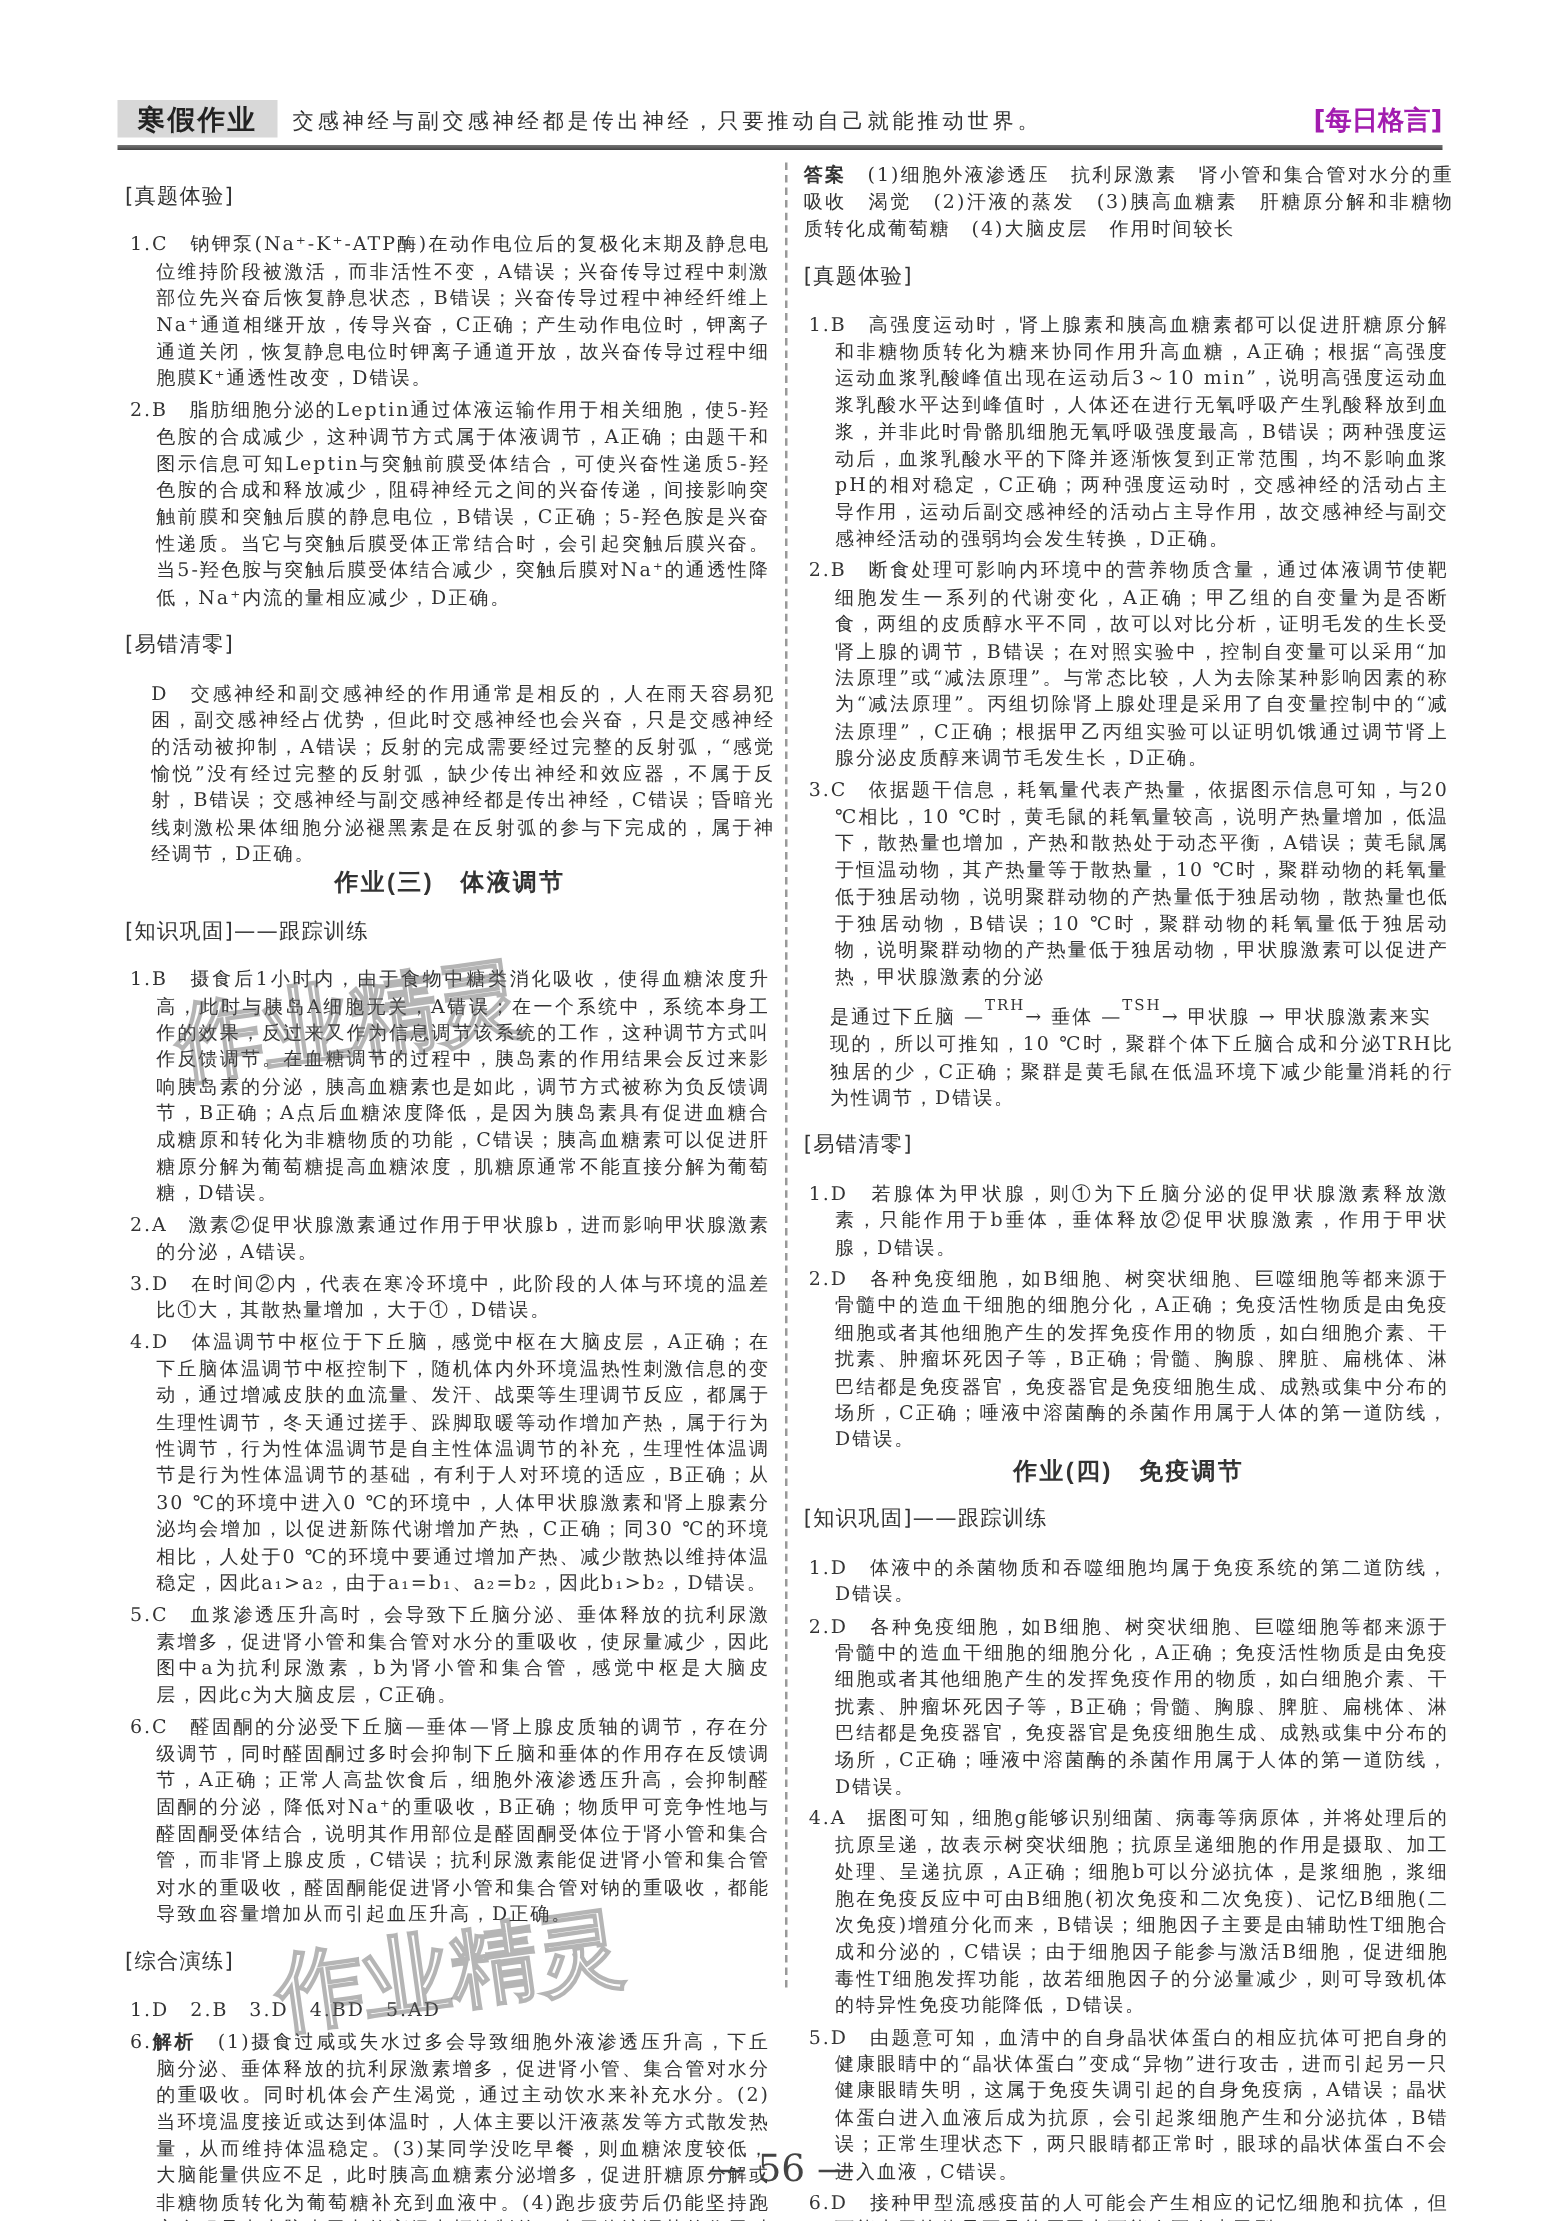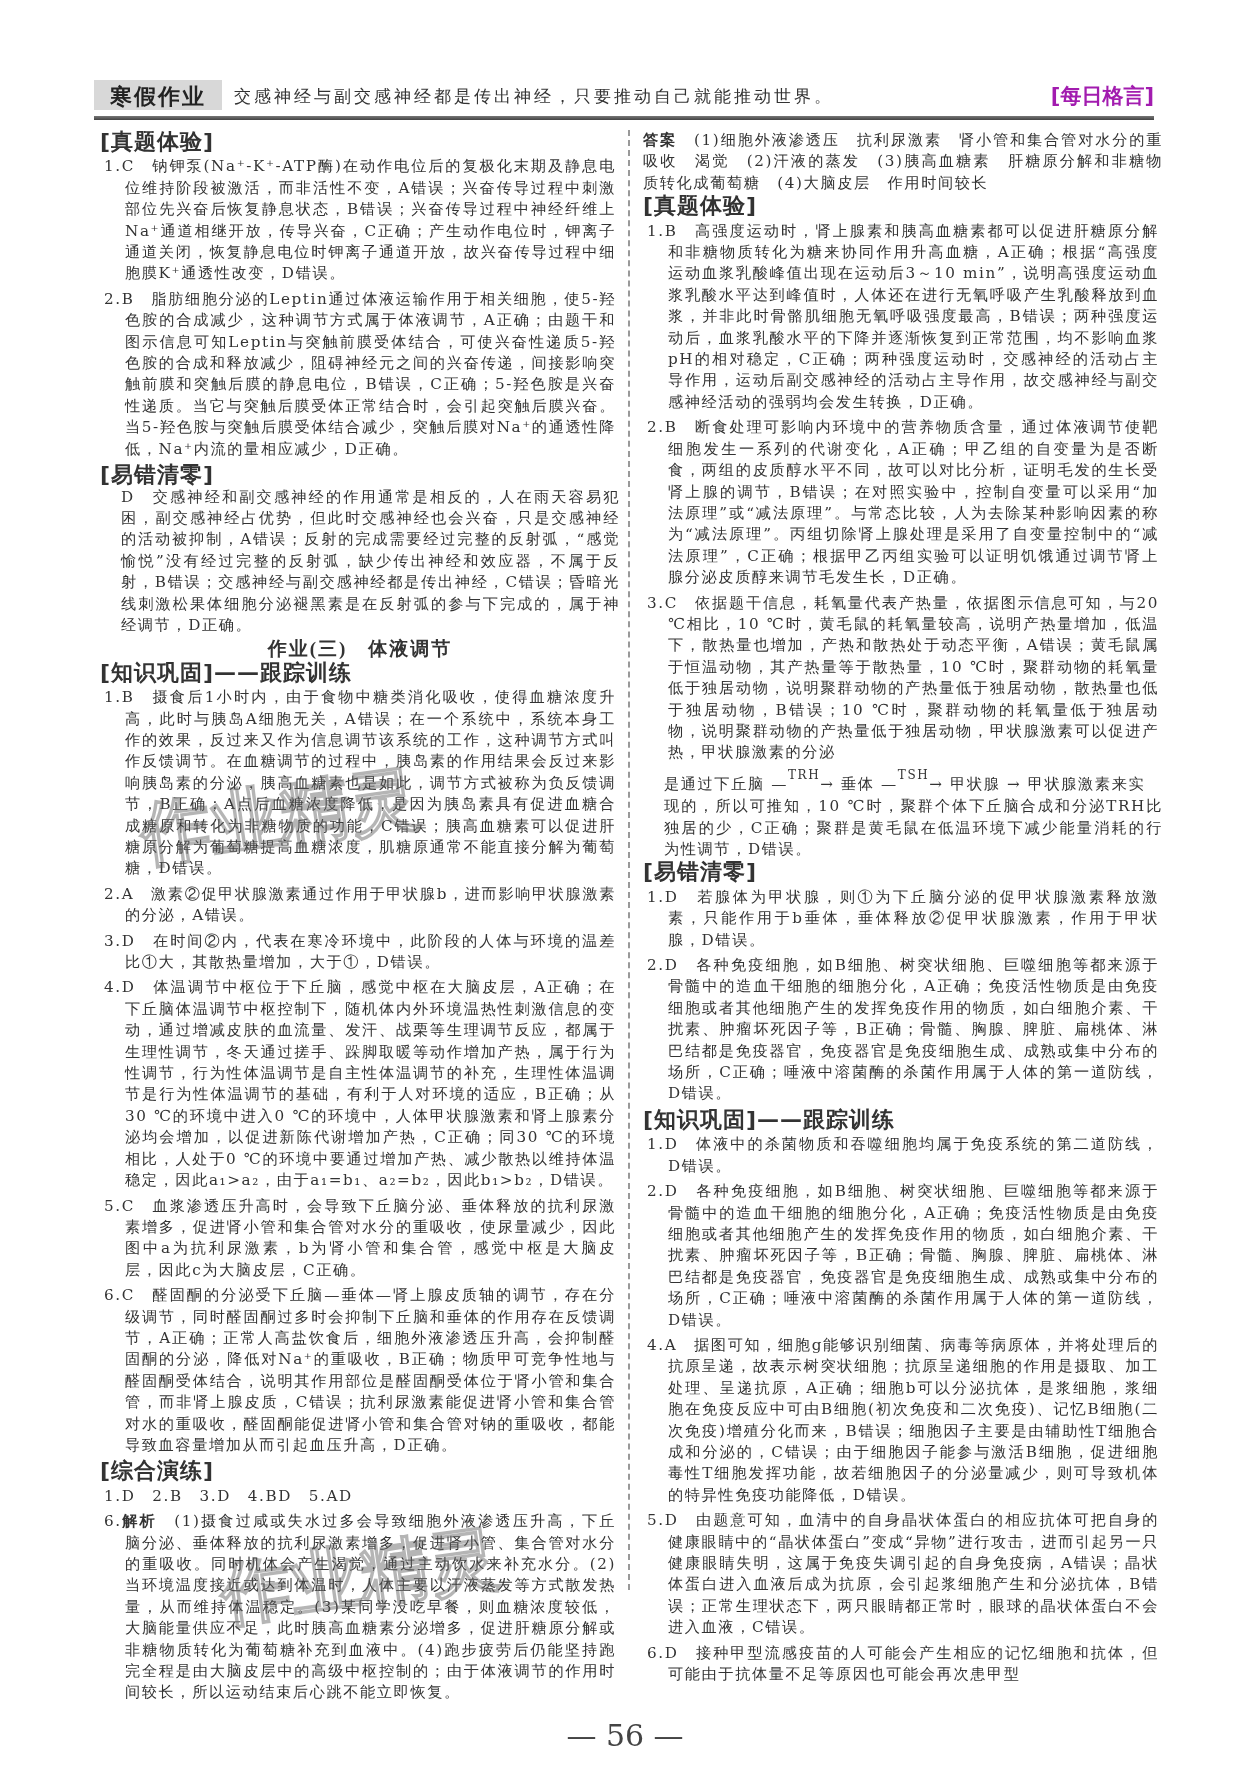--- a/index.html
+++ b/index.html
@@ -13,23 +13,23 @@
                   color: #333; font-family: "DejaVu Sans", sans-serif; }
   .header-label { position: absolute; right: 0; top: 2px; font-size: 21px; font-weight: bold;
                   font-family: "DejaVu Sans", sans-serif; color: #a21caf; }
   .header-rule { position: absolute; left: 0; top: 36px; width: 1060px; height: 4px;
                  background: linear-gradient(#777, #444); }
   .col { position: absolute; top: 130px; font-size: 15.2px; line-height: 21.4px; letter-spacing: 1.6px; }
   .col-left { left: 100px; width: 520px; }
   .col-right { left: 643px; width: 520px; }
   .divider { position: absolute; left: 628px; top: 130px; height: 1460px; width: 0;
              border-left: 2px dashed #999; }
-  .sec-head { font-family: "DejaVu Sans", sans-serif; font-size: 22px; font-weight: bold; color: #333;
-              margin: 1px 0; letter-spacing: 1px; }
-  .chap-title { font-family: Liberation Serif, serif; font-size: 19px; font-weight: bold; text-align: center;
+  .sec-head { font-family: "DejaVu Sans", sans-serif; font-size: 17px; font-weight: normal; color: #333;
+              margin: 17px 0; letter-spacing: 1px; }
+  .chap-title { font-family: Liberation Sans, sans-serif; font-size: 19px; font-weight: bold; text-align: center;
                 margin: 2px 0; letter-spacing: 2px; color: #333; }
   .item { padding-left: 21px; text-indent: -21px; margin: 4px; text-align: justify; }
   .plain { padding-left: 21px; margin: 0; text-align: justify; }
   .bold-lead { font-family: "DejaVu Sans", sans-serif; font-weight: bold; }
   .arrow-diag { position: relative; padding-left: 21px; margin-top: 10px; }
   .arr-label { font-size: 12px; position: relative; top: -10px; }
   .page-num { position: absolute; top: 1718px; left: 0; width: 1250px; text-align: center;
               font-size: 30px; color: #444; font-family: "DejaVu Serif", serif; }
   .watermark { position: absolute; font-family: "DejaVu Sans", sans-serif; font-weight: bold;
                color: transparent; -webkit-text-stroke: 1.2px rgba(90,90,90,0.45); font-size: 70px;
@@ -84,20 +84,21 @@
     <span>甲状腺</span>
     <span>→</span>
     <span>甲状腺激素来实</span>
   </div>
   <p class="plain">现的，所以可推知，10 ℃时，聚群个体下丘脑合成和分泌TRH比独居的少，C正确；聚群是黄毛鼠在低温环境下减少能量消耗的行为性调节，D错误。</p>
 
   <div class="sec-head">[易错清零]</div>
   <p class="item">1.D　若腺体为甲状腺，则①为下丘脑分泌的促甲状腺激素释放激素，只能作用于b垂体，垂体释放②促甲状腺激素，作用于甲状腺，D错误。</p>
   <p class="item">2.D　各种免疫细胞，如B细胞、树突状细胞、巨噬细胞等都来源于骨髓中的造血干细胞的细胞分化，A正确；免疫活性物质是由免疫细胞或者其他细胞产生的发挥免疫作用的物质，如白细胞介素、干扰素、肿瘤坏死因子等，B正确；骨髓、胸腺、脾脏、扁桃体、淋巴结都是免疫器官，免疫器官是免疫细胞生成、成熟或集中分布的场所，C正确；唾液中溶菌酶的杀菌作用属于人体的第一道防线，D错误。</p>
 
+  <div class="chap-title">作业(四)　免疫调节</div>
   <div class="sec-head">[知识巩固]——跟踪训练</div>
   <p class="item">1.D　体液中的杀菌物质和吞噬细胞均属于免疫系统的第二道防线，D错误。</p>
   <p class="item">2.D　各种免疫细胞，如B细胞、树突状细胞、巨噬细胞等都来源于骨髓中的造血干细胞的细胞分化，A正确；免疫活性物质是由免疫细胞或者其他细胞产生的发挥免疫作用的物质，如白细胞介素、干扰素、肿瘤坏死因子等，B正确；骨髓、胸腺、脾脏、扁桃体、淋巴结都是免疫器官，免疫器官是免疫细胞生成、成熟或集中分布的场所，C正确；唾液中溶菌酶的杀菌作用属于人体的第一道防线，D错误。</p>
   <p class="item">4.A　据图可知，细胞g能够识别细菌、病毒等病原体，并将处理后的抗原呈递，故表示树突状细胞；抗原呈递细胞的作用是摄取、加工处理、呈递抗原，A正确；细胞b可以分泌抗体，是浆细胞，浆细胞在免疫反应中可由B细胞(初次免疫和二次免疫)、记忆B细胞(二次免疫)增殖分化而来，B错误；细胞因子主要是由辅助性T细胞合成和分泌的，C错误；由于细胞因子能参与激活B细胞，促进细胞毒性T细胞发挥功能，故若细胞因子的分泌量减少，则可导致机体的特异性免疫功能降低，D错误。</p>
   <p class="item">5.D　由题意可知，血清中的自身晶状体蛋白的相应抗体可把自身的健康眼睛中的“晶状体蛋白”变成“异物”进行攻击，进而引起另一只健康眼睛失明，这属于免疫失调引起的自身免疫病，A错误；晶状体蛋白进入血液后成为抗原，会引起浆细胞产生和分泌抗体，B错误；正常生理状态下，两只眼睛都正常时，眼球的晶状体蛋白不会进入血液，C错误。</p>
   <p class="item">6.D　接种甲型流感疫苗的人可能会产生相应的记忆细胞和抗体，但可能由于抗体量不足等原因也可能会再次患甲型</p>
 </div>
 
 <div class="watermark" style="left:140px; top:770px;">作业精灵</div>
 <div class="watermark" style="left:220px; top:1530px;">作业精灵</div>

